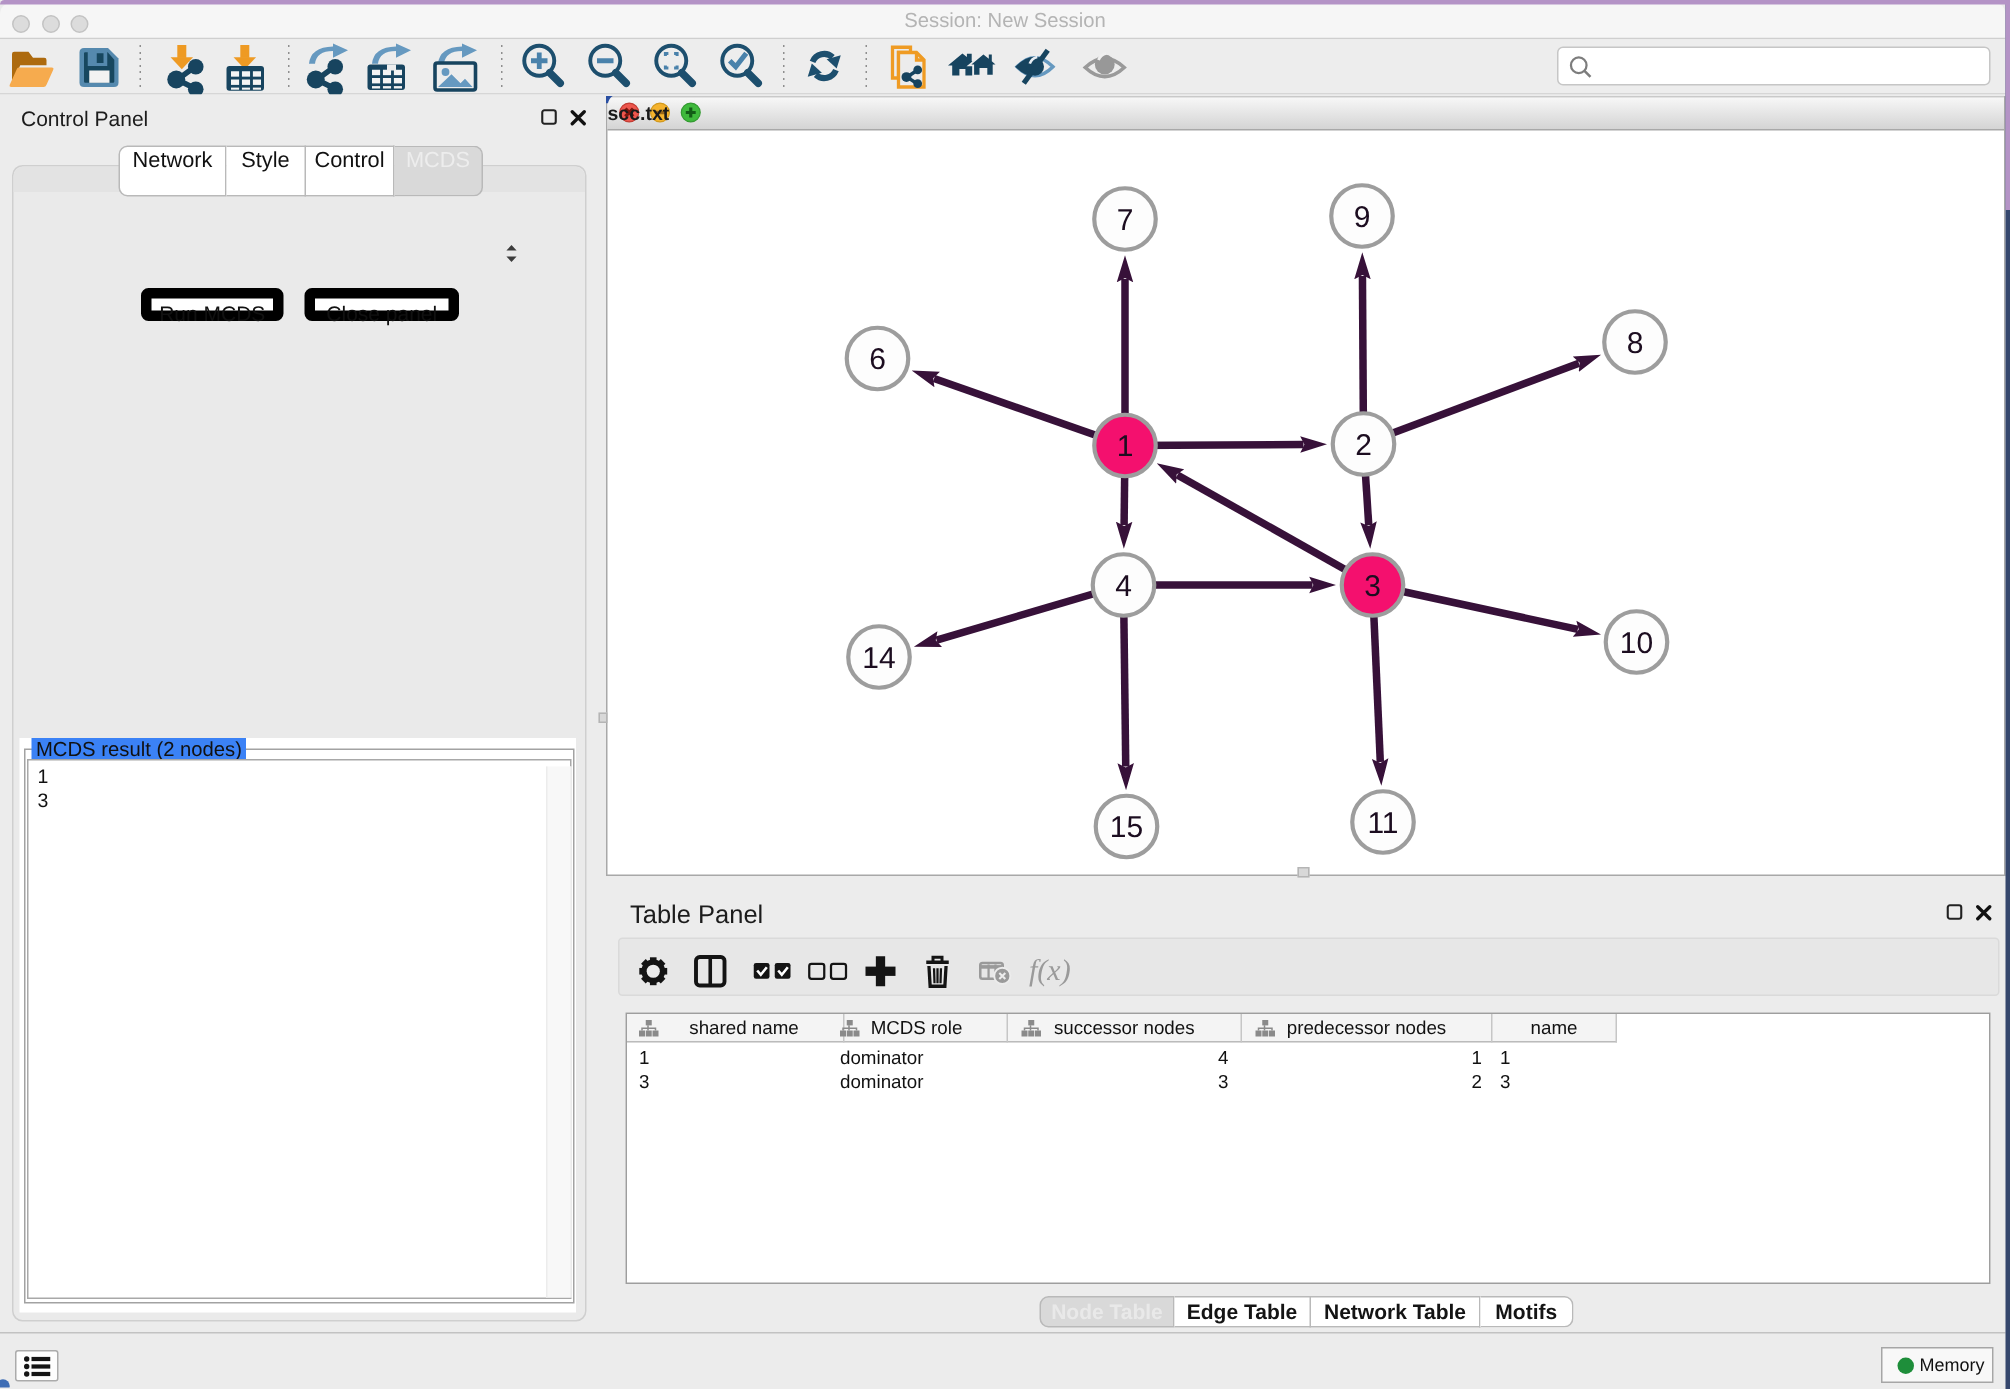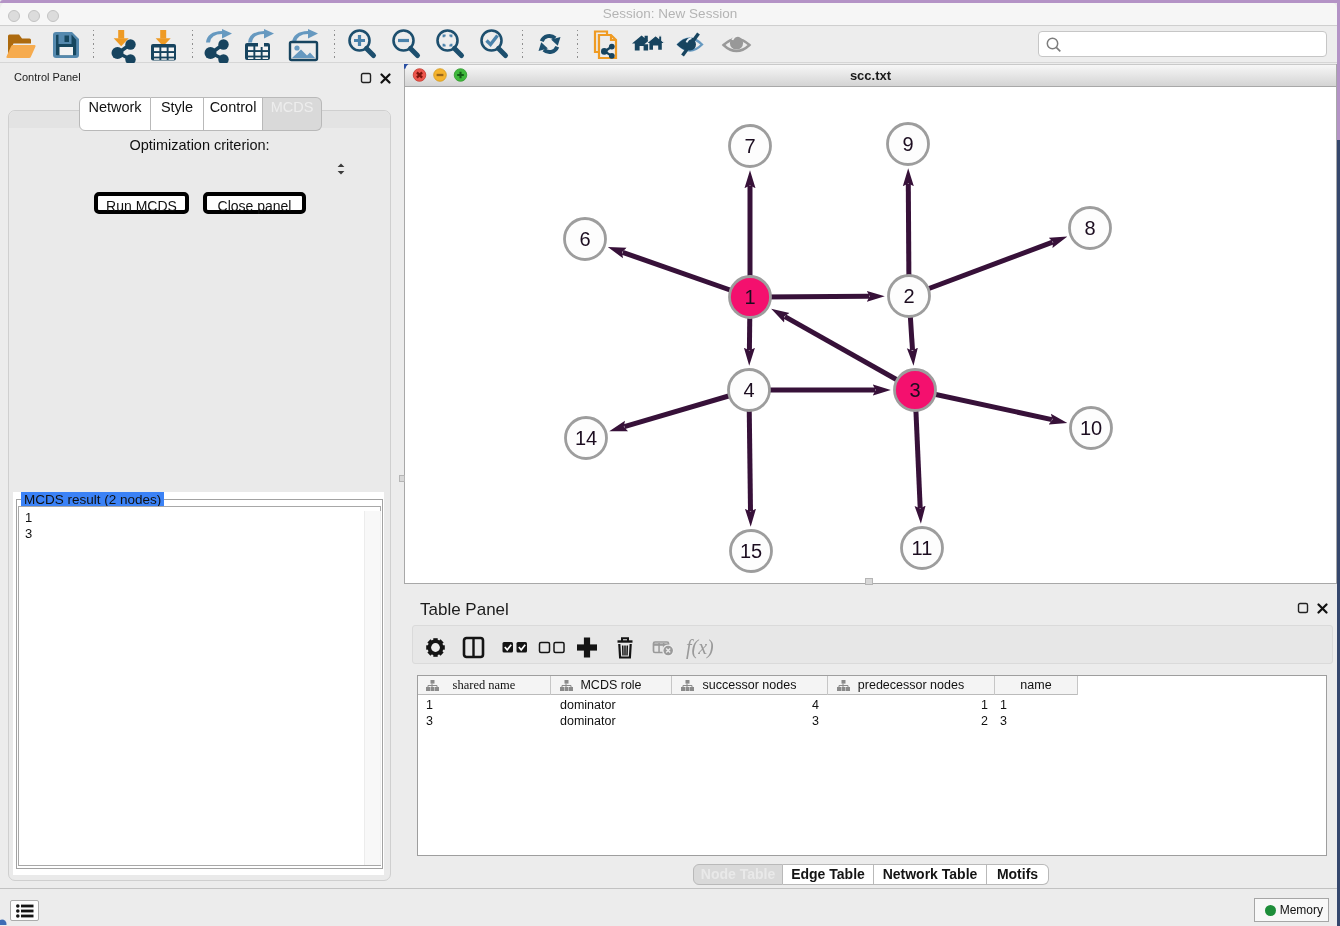--- a/index.html
+++ b/index.html
@@ -10,39 +10,39 @@
 #rightedge { right:0; top:0px; width:3px; height:926px; background:#35476d; }
 #rightedge-p { right:0; top:0; width:3px; height:140px; background:#b493c6; }
 #titlebar { left:0; top:2px; width:1337px; height:24px; background:#f6f6f6; border-bottom:1px solid #cfcfcf; border-radius:7px 7px 0 0; }
 .tl { position:absolute; top:8px; width:12px; height:12px; border-radius:50%; background:#dcdcdc; border:1px solid #c3c3c3; }
 #title-text { position:absolute; top:6px; left:0; width:1340px; text-align:center; font-size:13.5px; color:#b4b4b4; }
 #toolbar { left:0; top:27px; width:1337px; height:36px; background:#ededed; border-bottom:1px solid #d6d6d6; }
 .tsep { position:absolute; top:3px; height:30px; width:1px; background:repeating-linear-gradient(#8f8f8f 0 1.3px, rgba(0,0,0,0) 1.3px 4.4px); }
 #searchbox { position:absolute; left:1038px; top:4px; width:289px; height:26px; background:#fff; border:1px solid #c6c6c6; border-radius:4px; }
 #main { left:0; top:63px; width:1337px; height:827px; background:#ececec; }
 
-#cp-title { left:14px; top:8px; font-size:11px; color:#1c1c1c; }
+#cp-title { left:14px; top:8px; font-size:14px; color:#1c1c1c; }
 .cptab { position:absolute; height:34px; background:#fff; border:1px solid #b9b9b9; font-size:14.5px; color:#111; text-align:center; line-height:18px; }
 #cp-pane { left:8px; top:47px; width:383px; height:771px; background:#eaeaea; border:1px solid #cfcfcf; border-radius:7px; }
 #cp-pane-band { left:9px; top:48px; width:381px; height:17px; background:#e3e3e3; border-radius:7px 7px 0 0; }
 #opt-label { left:0px; top:74px; width:399px; text-align:center; font-size:14.5px; color:#111; }
 #dropdown { left:43px; top:95px; width:311px; height:22px; background:#fff; border:1px solid #b5b5b5; border-radius:5px; font-size:14px; color:#111; line-height:20px; padding-left:13px; }
-.btn { position:absolute; top:129px; height:22px; background:#fff; border:4px solid #000000; border-radius:5px; font-size:14px; color:#111; text-align:center; line-height:20px; }
+.btn { position:absolute; top:129px; height:22px; background:#fff; border:7px solid #000000; border-radius:5px; font-size:14px; color:#111; text-align:center; line-height:20px; }
 #fieldset-bg { left:13px; top:429px; width:371px; height:383px; background:#fff; }
 #fieldset { left:16px; top:436px; width:367px; height:370px; border:1px solid #a2a2a2; }
 #legend { left:21px; top:429px; background:#3b82f6; padding:0 3px; font-size:13.5px; color:#111; }
 #resultbox { left:18px; top:443px; width:363px; height:360px; background:#fff; border:1px solid #a8a8a8; font-size:13px; color:#111; line-height:16px; padding:3px 0 0 6px; }
 #result-scroll { left:364px; top:448px; width:17px; height:354px; background:#f8f8f8; border-left:1px solid #ececec; border-right:1px solid #f0f0f0; }
 
 #splith1 { left:399px; top:412px; width:6px; height:7px; background:#d8d8d8; border:1px solid #b5b5b5; z-index:10; }
 #splith2 { left:865px; top:515px; width:8px; height:7px; background:#d8d8d8; border:1px solid #b5b5b5; z-index:10; }
 
 #gwin { left:404px; top:1px; width:933px; height:520px; background:#fff; border:1px solid #a8a8a8; border-top:none; }
 #gwin-tb { left:0; top:0; width:931px; height:23px; background:linear-gradient(#f7f7f7,#d4d4d4); border-bottom:1px solid #a8a8a8; border-top:1px solid #c9c9c9; }
-#gwin-title { position:absolute; top:4px; left:0; width:931px; text-align:center; font-size:13px; font-weight:bold; color:#1a1a1a; }
+#gwin-title { position:absolute; top:4px; left:0; width:931px; text-align:left; font-size:13px; font-weight:bold; color:#1a1a1a; }
 
 #tp-title { left:420px; top:537px; font-size:17px; color:#1c1c1c; }
 #tp-band { left:412px; top:562px; width:921px; height:39px; background:#e7e7e7; border:1px solid #dadada; border-radius:3px; }
 #tp-table { left:417px; top:612px; width:910px; height:181px; background:#fff; border:1px solid #9e9e9e; }
 #tp-header { left:0; top:0; width:660px; height:19px; background:#f4f4f4; border-bottom:1px solid #bbb; }
 .thcell { position:absolute; top:0; height:19px; border-right:1px solid #c6c6c6; font-size:12.5px; color:#111; text-align:center; line-height:19px; }
 .trow { position:absolute; font-size:12.5px; color:#111; height:16px; line-height:16px; }
 
 .btab { position:absolute; top:801px; height:21px; background:#fff; border:1px solid #b9b9b9; font-size:14px; font-weight:bold; color:#141414; text-align:center; line-height:19px; }
 #statusbar { left:0; top:888px; width:1337px; height:38px; background:#ececec; border-top:1px solid #c2c2c2;padding-left:20px; }
@@ -225,21 +225,20 @@
   <svg class="abs" style="left:1297px; top:539px;" width="32" height="12" viewBox="0 0 32 12">
     <rect x="1.5" y="1.5" width="9" height="9" rx="1.5" fill="none" stroke="#222" stroke-width="1.4"></rect>
     <path d="M21.5,2.5 L29.5,10.5 M29.5,2.5 L21.5,10.5" stroke="#111" stroke-width="2.2" stroke-linecap="round"></path>
   </svg>
   <div class="abs" id="cp-pane"></div>
   <div class="abs" id="cp-pane-band"></div>
   <div class="cptab" style="left:79px; top:34px; width:72px; border-radius:6px 0 0 6px;">Network</div>
   <div class="cptab" style="left:151px; top:34px; width:53px; border-left:none;">Style</div>
   <div class="cptab" style="left:204px; top:34px; width:59px; border-left:none;">Control</div>
   <div class="cptab" style="left:263px; top:34px; width:59px; border-left:none; border-radius:0 6px 6px 0; background:#d9d9d9; color:#ededed;">MCDS</div>
-  <div class="abs" id="opt-label">Optimization criterion:</div>
   <svg class="abs" style="left:332px; top:97px; z-index:5;" width="18" height="18" viewBox="0 0 18 18">
     <path d="M5.6,7 L9,3.4 L12.4,7 Z M5.6,11 L9,14.6 L12.4,11 Z" fill="#3c3c3c"></path>
   </svg>
   <div class="btn" style="left:94px; width:95px;">Run MCDS</div>
   <div class="btn" style="left:203px; width:103px;">Close panel</div>
   <div class="abs" id="fieldset-bg"></div>
   <div class="abs" id="fieldset"></div>
   <div class="abs" id="legend">MCDS result (2 nodes)</div>
   <div class="abs" id="resultbox">1<br>3</div>
   <div class="abs" id="result-scroll"></div>
@@ -312,21 +311,21 @@
         <text x="517" y="465">11</text>
       </g>
     </g>
       </svg>
   </div>
 
   <div class="abs" id="tp-title">Table Panel</div>
   <div class="abs" id="tp-band"></div>
   <div class="abs" id="tp-table">
     <div id="tp-header"></div>
-    <div class="thcell" style="left:0; width:133px;font-family:Liberation Serif, serif;">shared name</div>
+    <div class="thcell" style="left:12px; width:133px;">shared name</div>
     <div class="thcell" style="left:133px; width:121px;">MCDS role</div>
     <div class="thcell" style="left:254px; width:156px;">successor nodes</div>
     <div class="thcell" style="left:410px; width:167px;">predecessor nodes</div>
     <div class="thcell" style="left:577px; width:83px;">name</div>
     <svg class="abs" style="left:0;top:0;" width="440" height="19" viewBox="0 0 440 19">
       <g fill="#8a8a8a">
         <g id="tree1" transform="translate(8,4)">
           <rect x="4.5" y="0" width="4" height="3.6"></rect>
             <rect x="0" y="7" width="4" height="4"></rect>
             <rect x="4.5" y="7" width="4" height="4"></rect>

